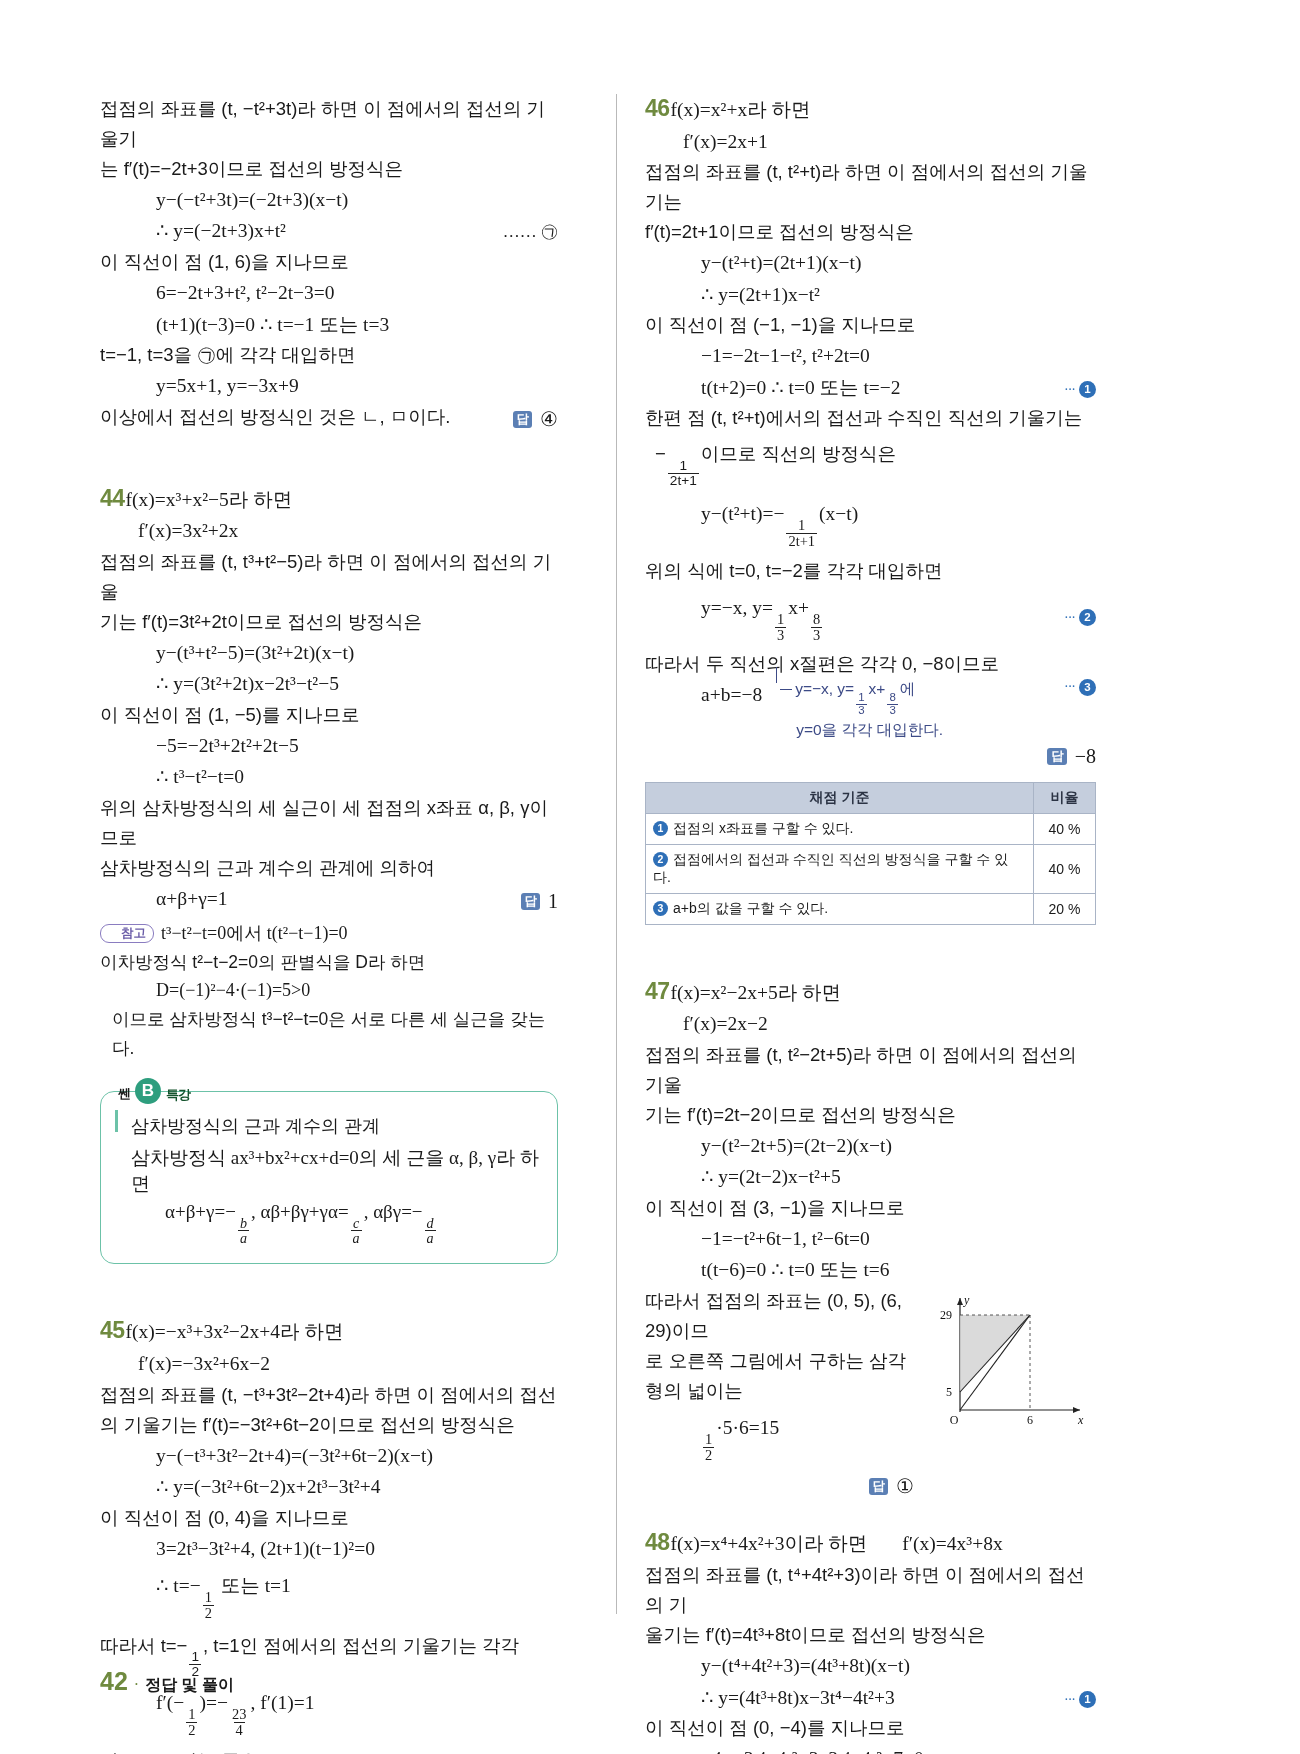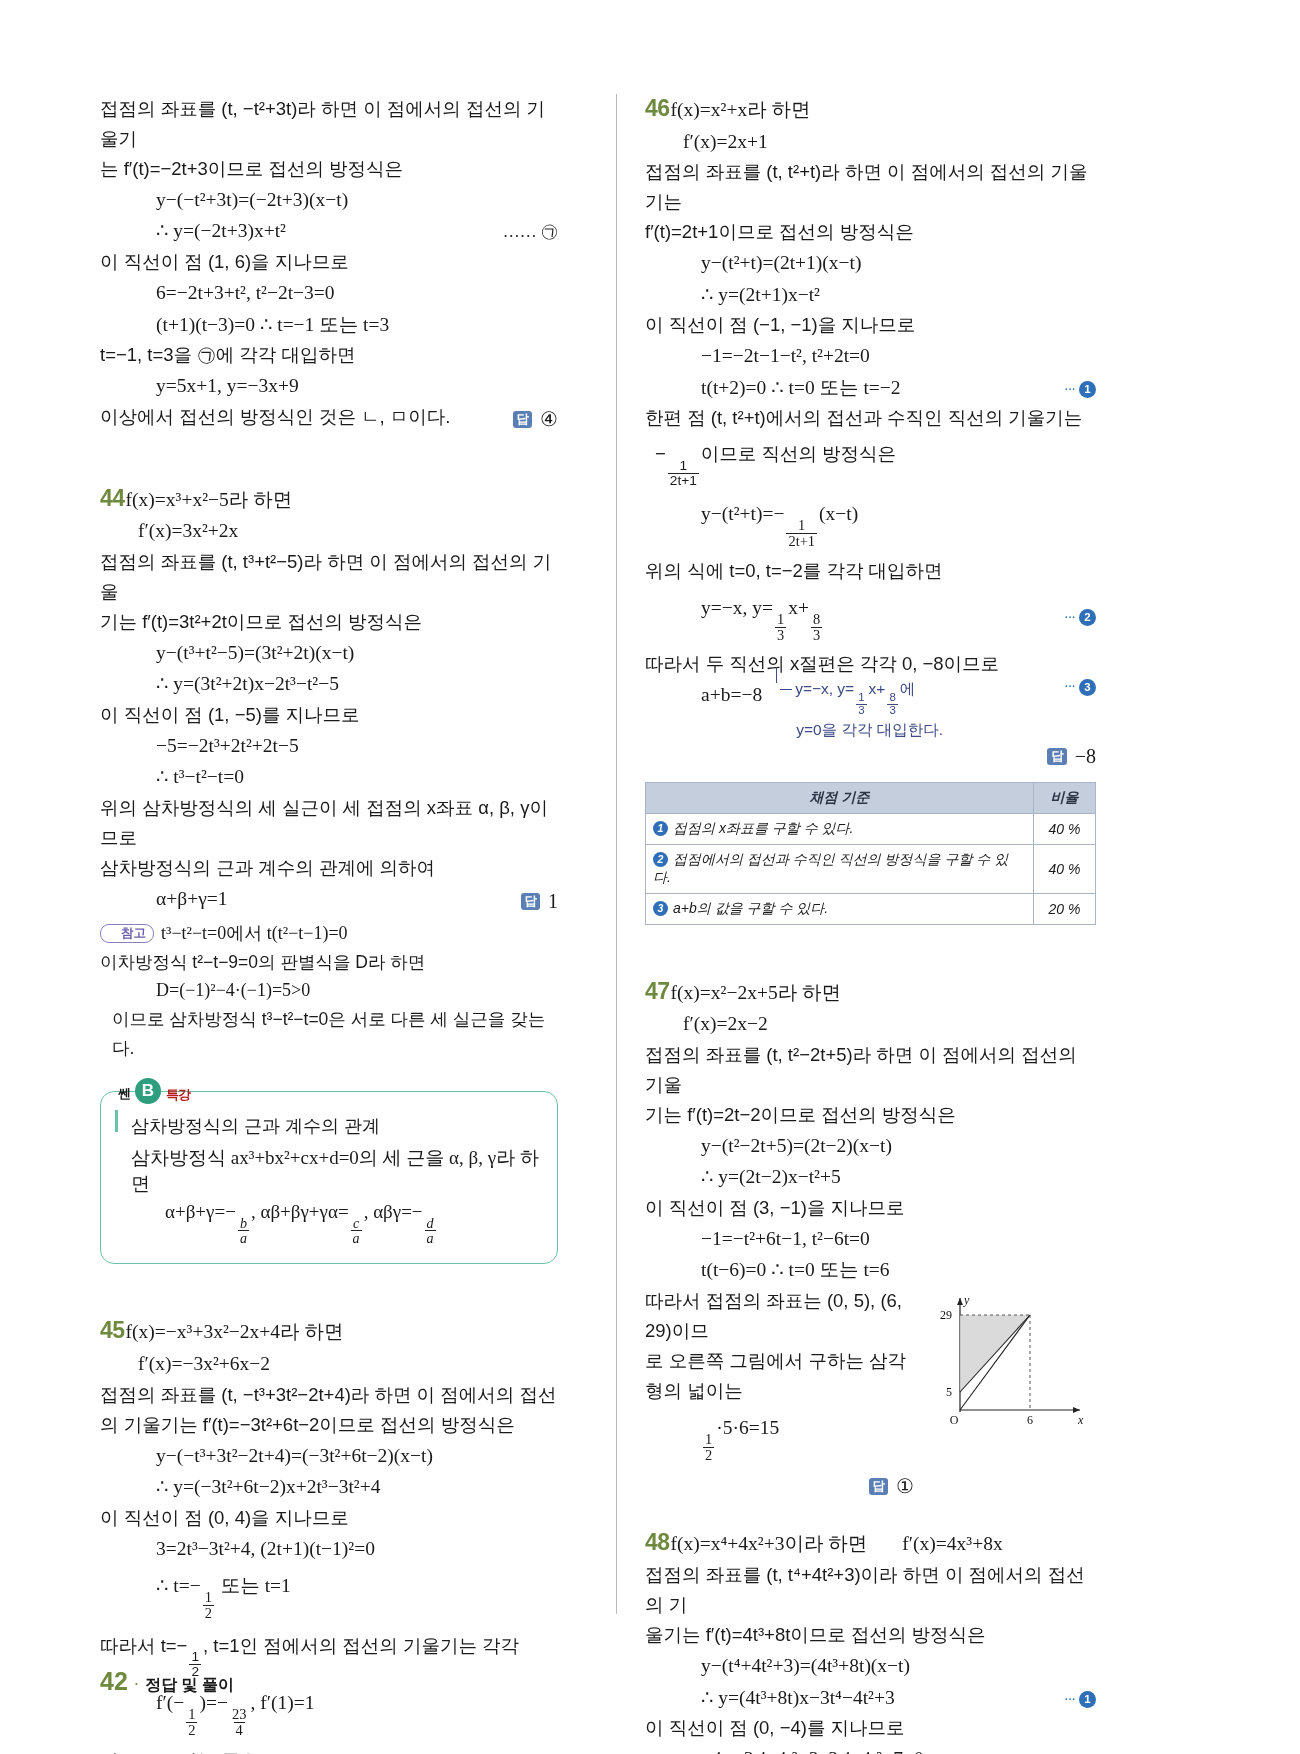--- a/index.html
+++ b/index.html
@@ -93,41 +93,41 @@
     font-family:"Liberation Sans", sans-serif; font-size:13px; font-weight:bold;
     color:#1a1a1a; position:relative; top:-1px; letter-spacing:-1px;
   }
   .sq-b {
     width:26px; height:26px; border-radius:50%;
     background:#2e9e7e; color:#fff;
     font-family:"Liberation Sans", sans-serif; font-weight:bold; font-size:17px;
     display:flex; align-items:center; justify-content:center;
     margin:0 3px;
   }
-  .sq-teuk { font-family:"Liberation Sans", sans-serif; font-size:13px; font-weight:bold; color:#b91c1c; letter-spacing:-1px; }
+  .sq-teuk { font-family:"Liberation Sans", sans-serif; font-size:13px; font-weight:bold; color:#14532d; letter-spacing:-1px; }
   .special-box {
     border:1.6px solid #6cc2a8;
     border-radius:14px;
     margin-top:-13px;
     padding:22px 16px 18px 20px;
     position:relative;
     background:#fff;
   }
   .special-box::before {
     content:""; position:absolute; left:14px; top:18px; width:3px; height:22px;
     background:#6cc2a8;
   }
   .special-title {
     font-family:"Liberation Sans", sans-serif; font-weight:normal; font-size:18px;
     color:#1a1a1a; margin-left:10px; margin-bottom:7px;
   }
   .special-body { font-size:19px; padding-left:10px; }
 
   
-  .score-table { width:100%; border-collapse:collapse; margin-top:14px; font-family:"Liberation Sans", sans-serif;font-style:italic; }
+  .score-table { width:100%; border-collapse:collapse; margin-top:14px; font-family:"Liberation Sans", sans-serif; }
   .score-table th, .score-table td {
     border:1px solid #a9b4c6;
     padding:6px 7px;
     font-size:14px;
     vertical-align:middle;
   }
   .score-table thead th { background:#c5cedd; font-weight:bold; color:#2b3344; text-align:center; }
   .score-table tbody td.crit { text-align:left; }
   .score-table tbody td.pct { text-align:center; width:62px; }
   .score-table .stepnum {
@@ -208,21 +208,21 @@
             <span class="ans-badge">답</span>
             <span class="ans-val">1</span>
           </div>
         </div>
 
         <div style="margin-top:4px;">
           <div style="display:flex; align-items:baseline;">
             <span class="tag-chamgo">참고</span>
             <span class="line mathline" style="font-size:18px;">t³−t²−t=0에서      t(t²−t−1)=0</span>
           </div>
-          <div class="line ko" style="font-size:17.5px;">이차방정식 t²−t−9=0의 판별식을 D라 하면</div>
+          <div class="line ko" style="font-size:17.5px;">이차방정식 t²−t−2=0의 판별식을 D라 하면</div>
           <div class="line ind2 mathline" style="font-size:18px;">D=(−1)²−4·(−1)=5&gt;0</div>
           <div class="line ko" style="font-size:17.5px;margin-left:12px;">이므로 삼차방정식 t³−t²−t=0은 서로 다른 세 실근을 갖는다.</div>
         </div>
       </div>
 
       <div class="special-wrap">
         <div class="special-head">
           <span class="sq-sen">쎈</span>
           <span class="sq-b">B</span>
           <span class="sq-teuk">특강</span>

